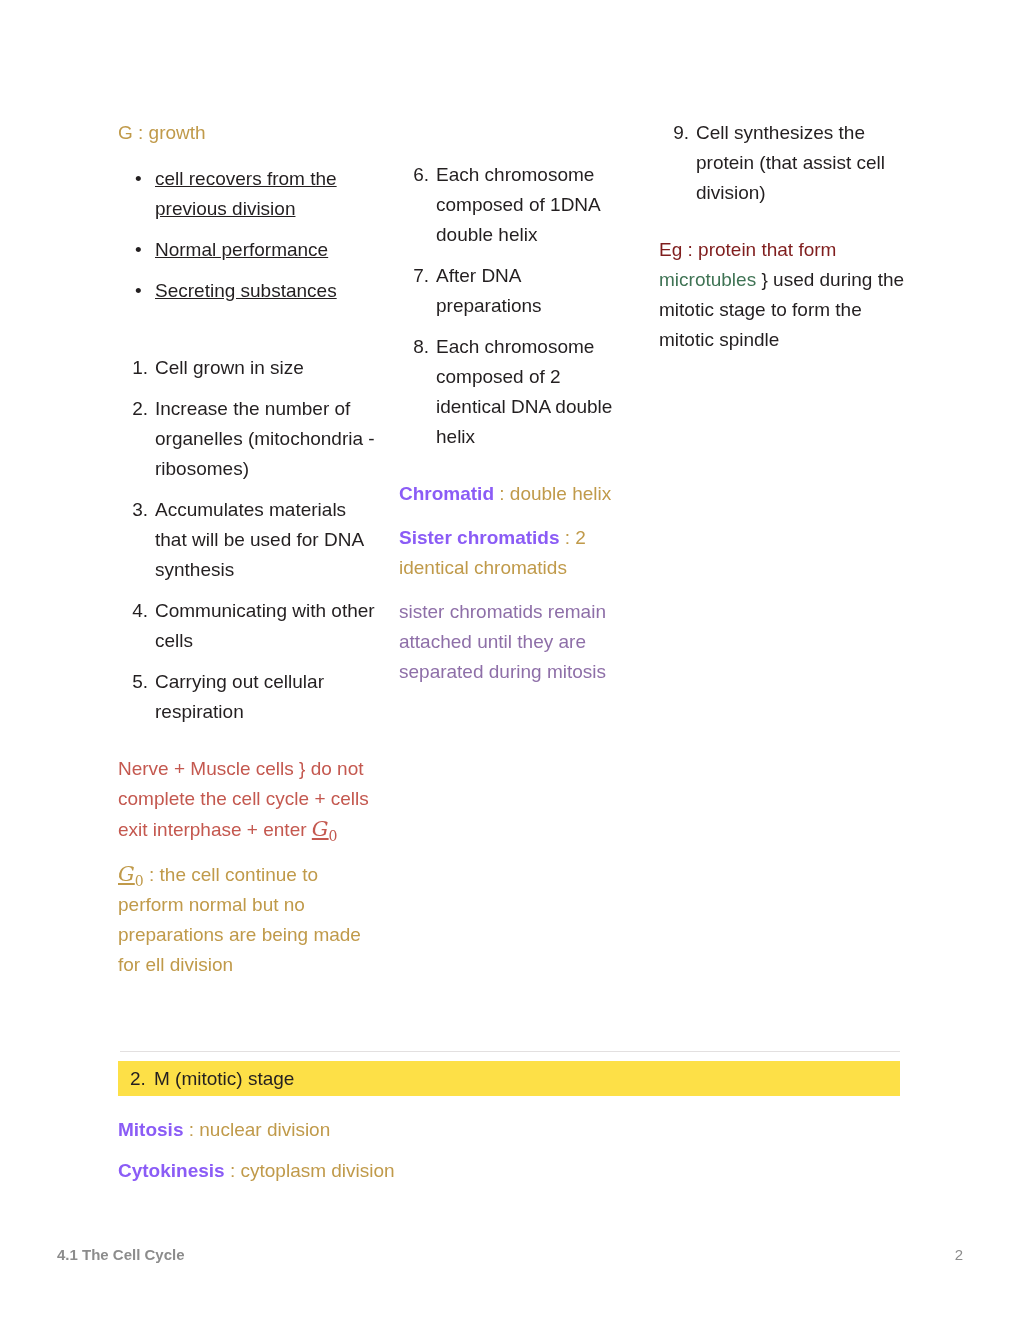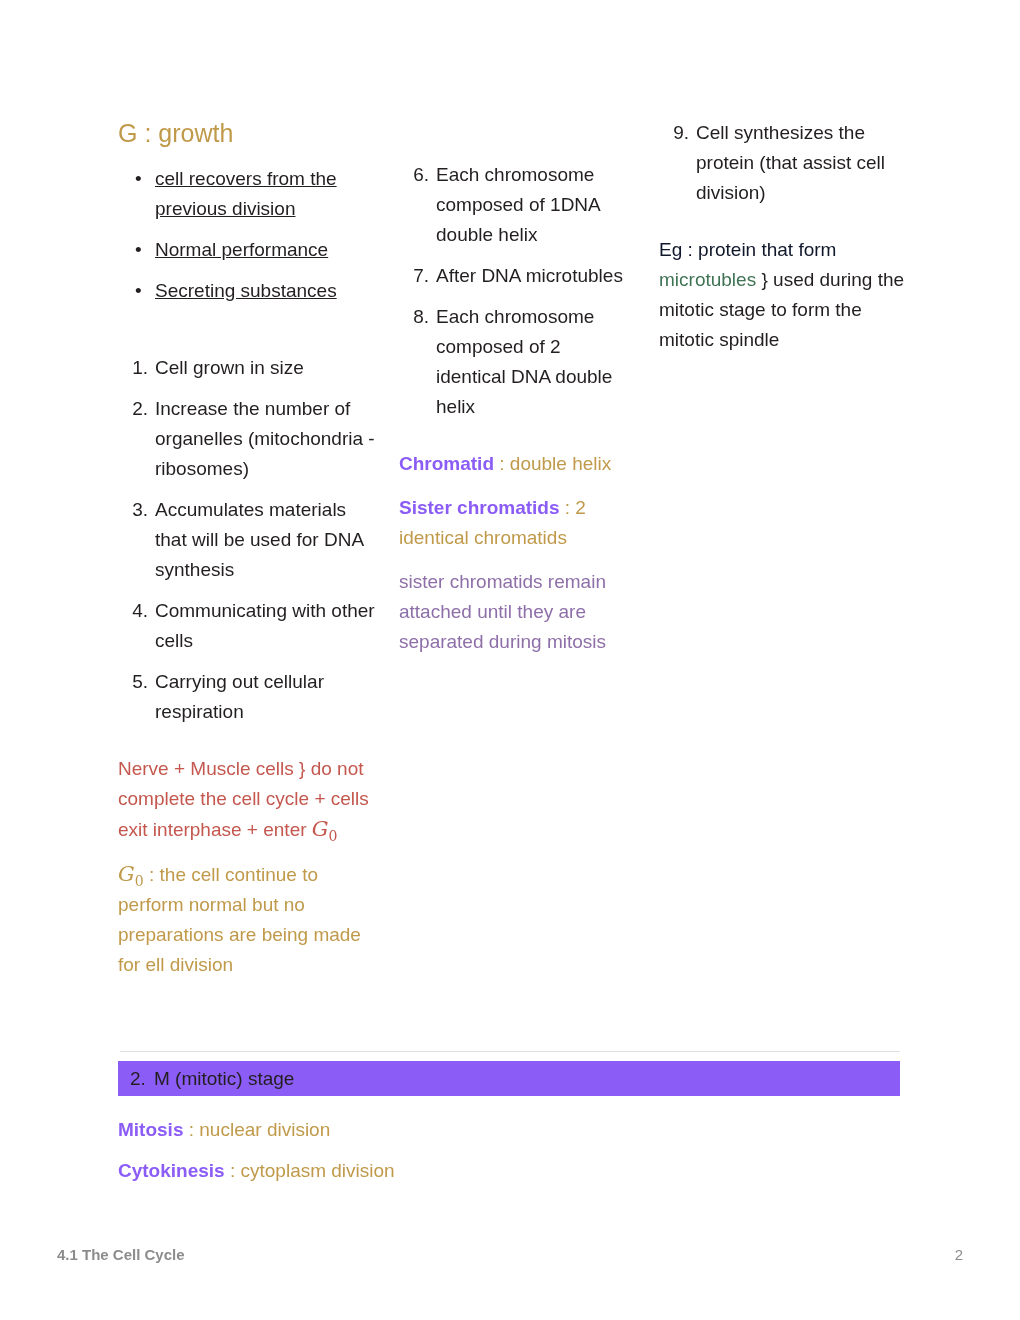--- a/index.html
+++ b/index.html
@@ -24,21 +24,21 @@
   
   .col {
     position: absolute;
     box-sizing: border-box;
   }
   .col-left  { left: 118px; top: 118px; width: 262px; }
   .col-mid   { left: 399px; top: 160px; width: 232px; }
   .col-right { left: 659px; top: 118px; width: 246px; }
 
   .heading-gold {
-    font-size: 25px;
+    font-size: 19px;
     line-height: 30px;
     color: #c09a4a;
     margin: 0 0 16px 0;
   }
 
   
   ul.bullets {
     list-style: none;
     margin: 0 0 0 0;
     padding: 0;
@@ -95,26 +95,27 @@
     line-height: 30px;
     margin: 0 0 14px 0;
   }
   .note.red    { color: #c4584f; }
   .note.gold   { color: #c09a4a; }
   .note.purple { color: #8e6fa8; }
   .note.black  { color: #231f20; }
 
   .b-gold   { font-weight: bold; color: #8b5cf6; }
   .b-green  { font-weight: normal; color: #3f7354; }
-  .t-green  { color: #0f172a; margin-top: 12px; }
+  .t-green  { color: #7f1d1d; margin-top: 12px; }
 
   .math {
     font-family: "DejaVu Serif", "Liberation Serif", serif;
     font-style: italic;
     font-size: 21px;
+    text-decoration: underline;
   }
   .math .sub {
     font-size: 14px;
     font-style: normal;
     vertical-align: sub;
     line-height: 0;
   }
 
   
   .separator {
@@ -124,21 +125,21 @@
     width: 780px;
     height: 1px;
     background: #e3e0e0;
   }
   .stage-band {
     position: absolute;
     left: 118px;
     top: 1061px;
     width: 782px;
     height: 35px;
-    background: #8b5cf6;
+    background: #fde047;
   }
   .stage-band .stage-text {
     position: absolute;
     left: 12px;
     top: 7px;
     font-size: 19px;
     line-height: 22px;
     color: #231f20;
     white-space: nowrap;
   }
@@ -228,21 +229,21 @@
 
   <div class="col col-mid">
 
     <ol class="numbers">
       <li>
         <span class="num">6.</span>
         <span>Each chromosome composed of 1DNA double helix</span>
       </li>
       <li>
         <span class="num">7.</span>
-        <span>After DNA microtubles</span>
+        <span>After DNA preparations</span>
       </li>
       <li>
         <span class="num">8.</span>
         <span>Each chromosome composed of 2 identical DNA double helix</span>
       </li>
     </ol>
 
     <div class="gap-sm"></div>
 
     <div class="note gold"><span class="b-gold">Chromatid</span><span> : double helix</span></div>

